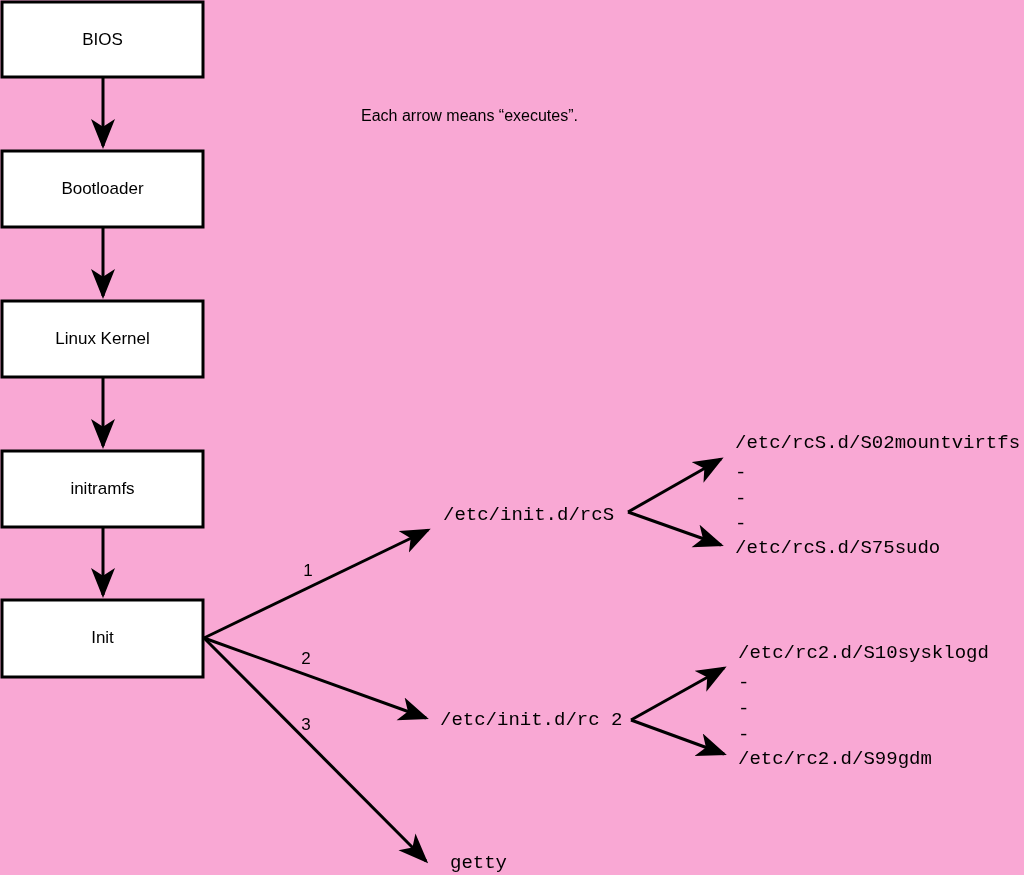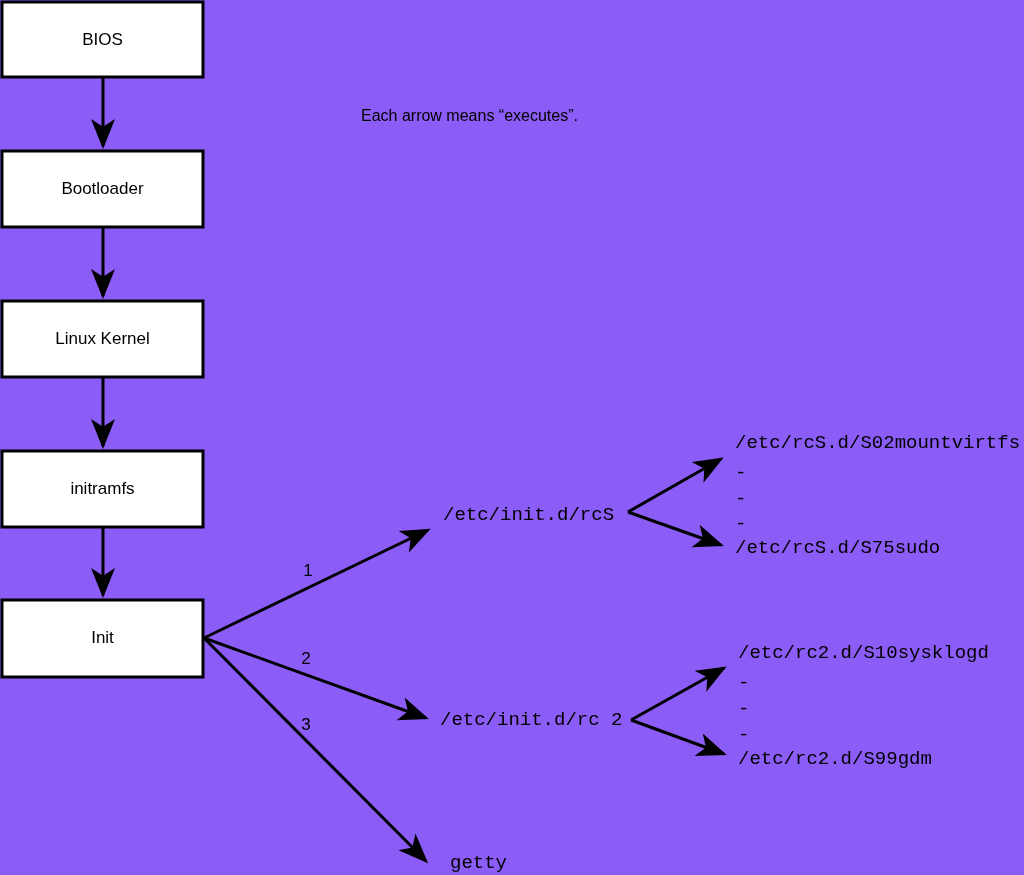--- a/index.html
+++ b/index.html
@@ -10,21 +10,21 @@
   body {
     width: 1024px;
     height: 875px;
     overflow: hidden;
     font-family: "Liberation Sans", sans-serif;
   }
   #diagram-root {
     position: relative;
     width: 1024px;
     height: 875px;
-    background: #8b5cf6;
+    background: #f9a8d4;
   }
   svg#boot-diagram {
     display: block;
     width: 1024px;
     height: 875px;
   }
   .node-box {
     fill: #ffffff;
     stroke: #000000;
     stroke-width: 3;

